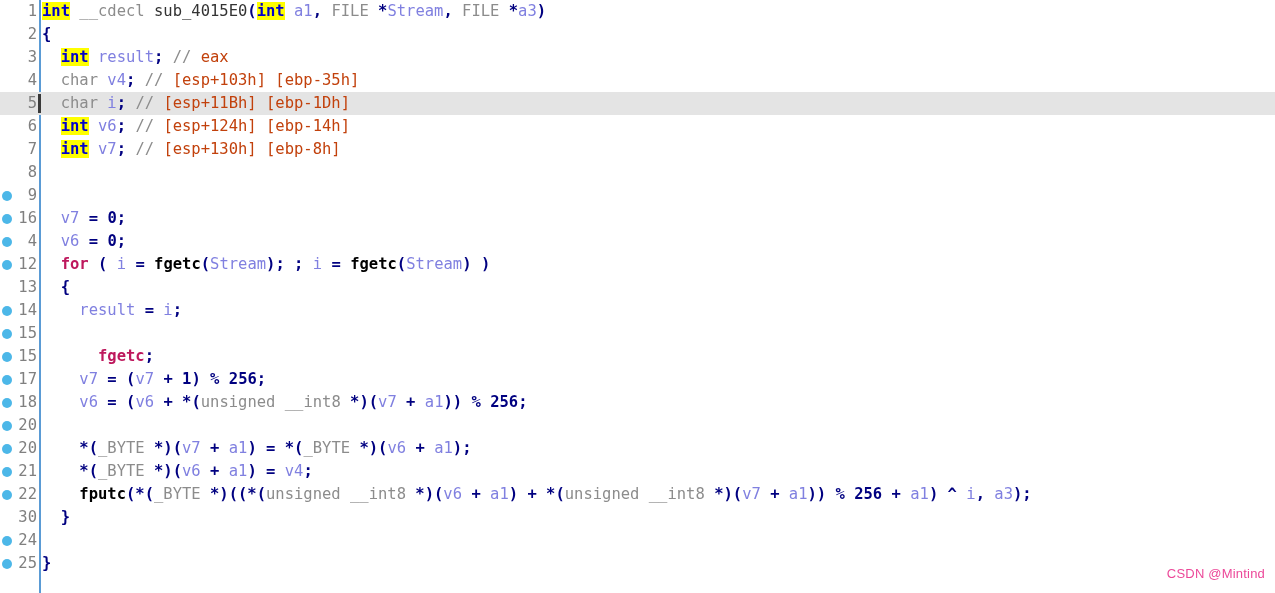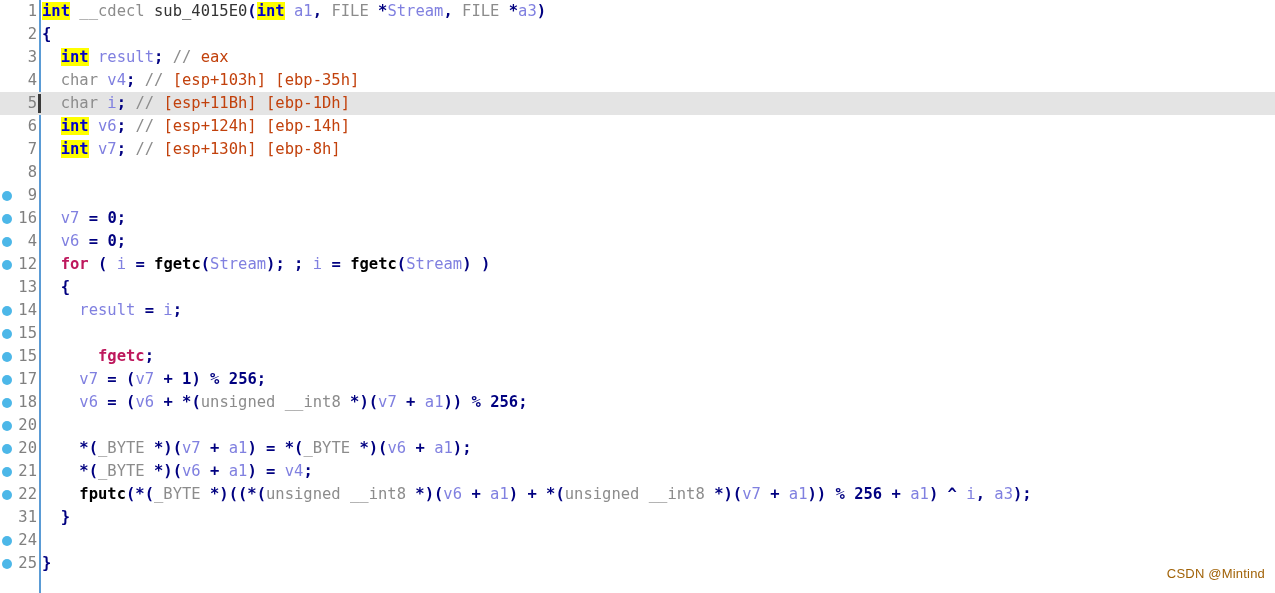--- a/index.html
+++ b/index.html
@@ -87,21 +87,21 @@
   .cmt  { color: #8c8c8c; }                                
   .cmtv { color: #c2410c; }                                
   .blue { color: #0000dd; font-weight: bold; }             
   .brace{ color: #000080; font-weight: bold; }
   .watermark {
     position: absolute;
     right: 10px;
     bottom: 12px;
     font-family: "Liberation Sans", sans-serif;
     font-size: 13px;
-    color: #a16207;
+    color: #ec4899;
     letter-spacing: 0.2px;
   }
 </style>
 </head>
 <body>
 
 <div id="editor">
   <div class="sep"></div>
   <div id="lines">
       <div class="line"><div class="gutter"><span class="num">1</span></div><div class="code"><span class="kwhl">int</span> <span class="typ">__cdecl</span> <span class="fn">sub_4015E0</span><span class="punc">(</span><span class="kwhl">int</span> <span class="var">a1</span><span class="punc">,</span> <span class="typ">FILE</span> <span class="punc">*</span><span class="var">Stream</span><span class="punc">,</span> <span class="typ">FILE</span> <span class="punc">*</span><span class="var">a3</span><span class="punc">)</span></div></div>
@@ -119,18 +119,18 @@
       <div class="line"><div class="gutter"><span class="num">13</span></div><div class="code">  <span class="brace">{</span></div></div>
       <div class="line"><div class="gutter"><span class="dot"></span><span class="num">14</span></div><div class="code">    <span class="var">result</span> <span class="punc">=</span> <span class="var">i</span><span class="punc">;</span></div></div>
       <div class="line"><div class="gutter"><span class="dot"></span><span class="num">15</span></div></div>
       <div class="line"><div class="gutter"><span class="dot"></span><span class="num">15</span></div><div class="code">      <span class="kw">fgetc</span><span class="punc">;</span></div></div>
       <div class="line"><div class="gutter"><span class="dot"></span><span class="num">17</span></div><div class="code">    <span class="var">v7</span> <span class="punc">=</span> <span class="punc">(</span><span class="var">v7</span> <span class="punc">+</span> <span class="punc">1</span><span class="punc">)</span> <span class="punc">%</span> <span class="punc">256</span><span class="punc">;</span></div></div>
       <div class="line"><div class="gutter"><span class="dot"></span><span class="num">18</span></div><div class="code">    <span class="var">v6</span> <span class="punc">=</span> <span class="punc">(</span><span class="var">v6</span> <span class="punc">+</span> <span class="punc">*(</span><span class="typ">unsigned</span> <span class="typ">__int8</span> <span class="punc">*)(</span><span class="var">v7</span> <span class="punc">+</span> <span class="var">a1</span><span class="punc">))</span> <span class="punc">%</span> <span class="punc">256</span><span class="punc">;</span></div></div>
       <div class="line"><div class="gutter"><span class="dot"></span><span class="num">20</span></div></div>
       <div class="line"><div class="gutter"><span class="dot"></span><span class="num">20</span></div><div class="code">    <span class="punc">*(</span><span class="typ">_BYTE</span> <span class="punc">*)(</span><span class="var">v7</span> <span class="punc">+</span> <span class="var">a1</span><span class="punc">)</span> <span class="punc">=</span> <span class="punc">*(</span><span class="typ">_BYTE</span> <span class="punc">*)(</span><span class="var">v6</span> <span class="punc">+</span> <span class="var">a1</span><span class="punc">);</span></div></div>
       <div class="line"><div class="gutter"><span class="dot"></span><span class="num">21</span></div><div class="code">    <span class="punc">*(</span><span class="typ">_BYTE</span> <span class="punc">*)(</span><span class="var">v6</span> <span class="punc">+</span> <span class="var">a1</span><span class="punc">)</span> <span class="punc">=</span> <span class="var">v4</span><span class="punc">;</span></div></div>
       <div class="line"><div class="gutter"><span class="dot"></span><span class="num">22</span></div><div class="code">    <span class="call">fputc</span><span class="punc">(*(</span><span class="typ">_BYTE</span> <span class="punc">*)((*(</span><span class="typ">unsigned</span> <span class="typ">__int8</span> <span class="punc">*)(</span><span class="var">v6</span> <span class="punc">+</span> <span class="var">a1</span><span class="punc">)</span> <span class="punc">+</span> <span class="punc">*(</span><span class="typ">unsigned</span> <span class="typ">__int8</span> <span class="punc">*)(</span><span class="var">v7</span> <span class="punc">+</span> <span class="var">a1</span><span class="punc">))</span> <span class="punc">%</span> <span class="punc">256</span> <span class="punc">+</span> <span class="var">a1</span><span class="punc">)</span> <span class="punc">^</span> <span class="var">i</span><span class="punc">,</span> <span class="var">a3</span><span class="punc">);</span></div></div>
-      <div class="line"><div class="gutter"><span class="num">31</span></div><div class="code">  <span class="brace">}</span></div></div>
+      <div class="line"><div class="gutter"><span class="num">30</span></div><div class="code">  <span class="brace">}</span></div></div>
       <div class="line"><div class="gutter"><span class="dot"></span><span class="num">24</span></div></div>
       <div class="line"><div class="gutter"><span class="dot"></span><span class="num">25</span></div><div class="code"><span class="brace">}</span></div></div>
     </div>
   <div class="watermark">CSDN @Mintind</div>
 </div>
 
 </body></html>

